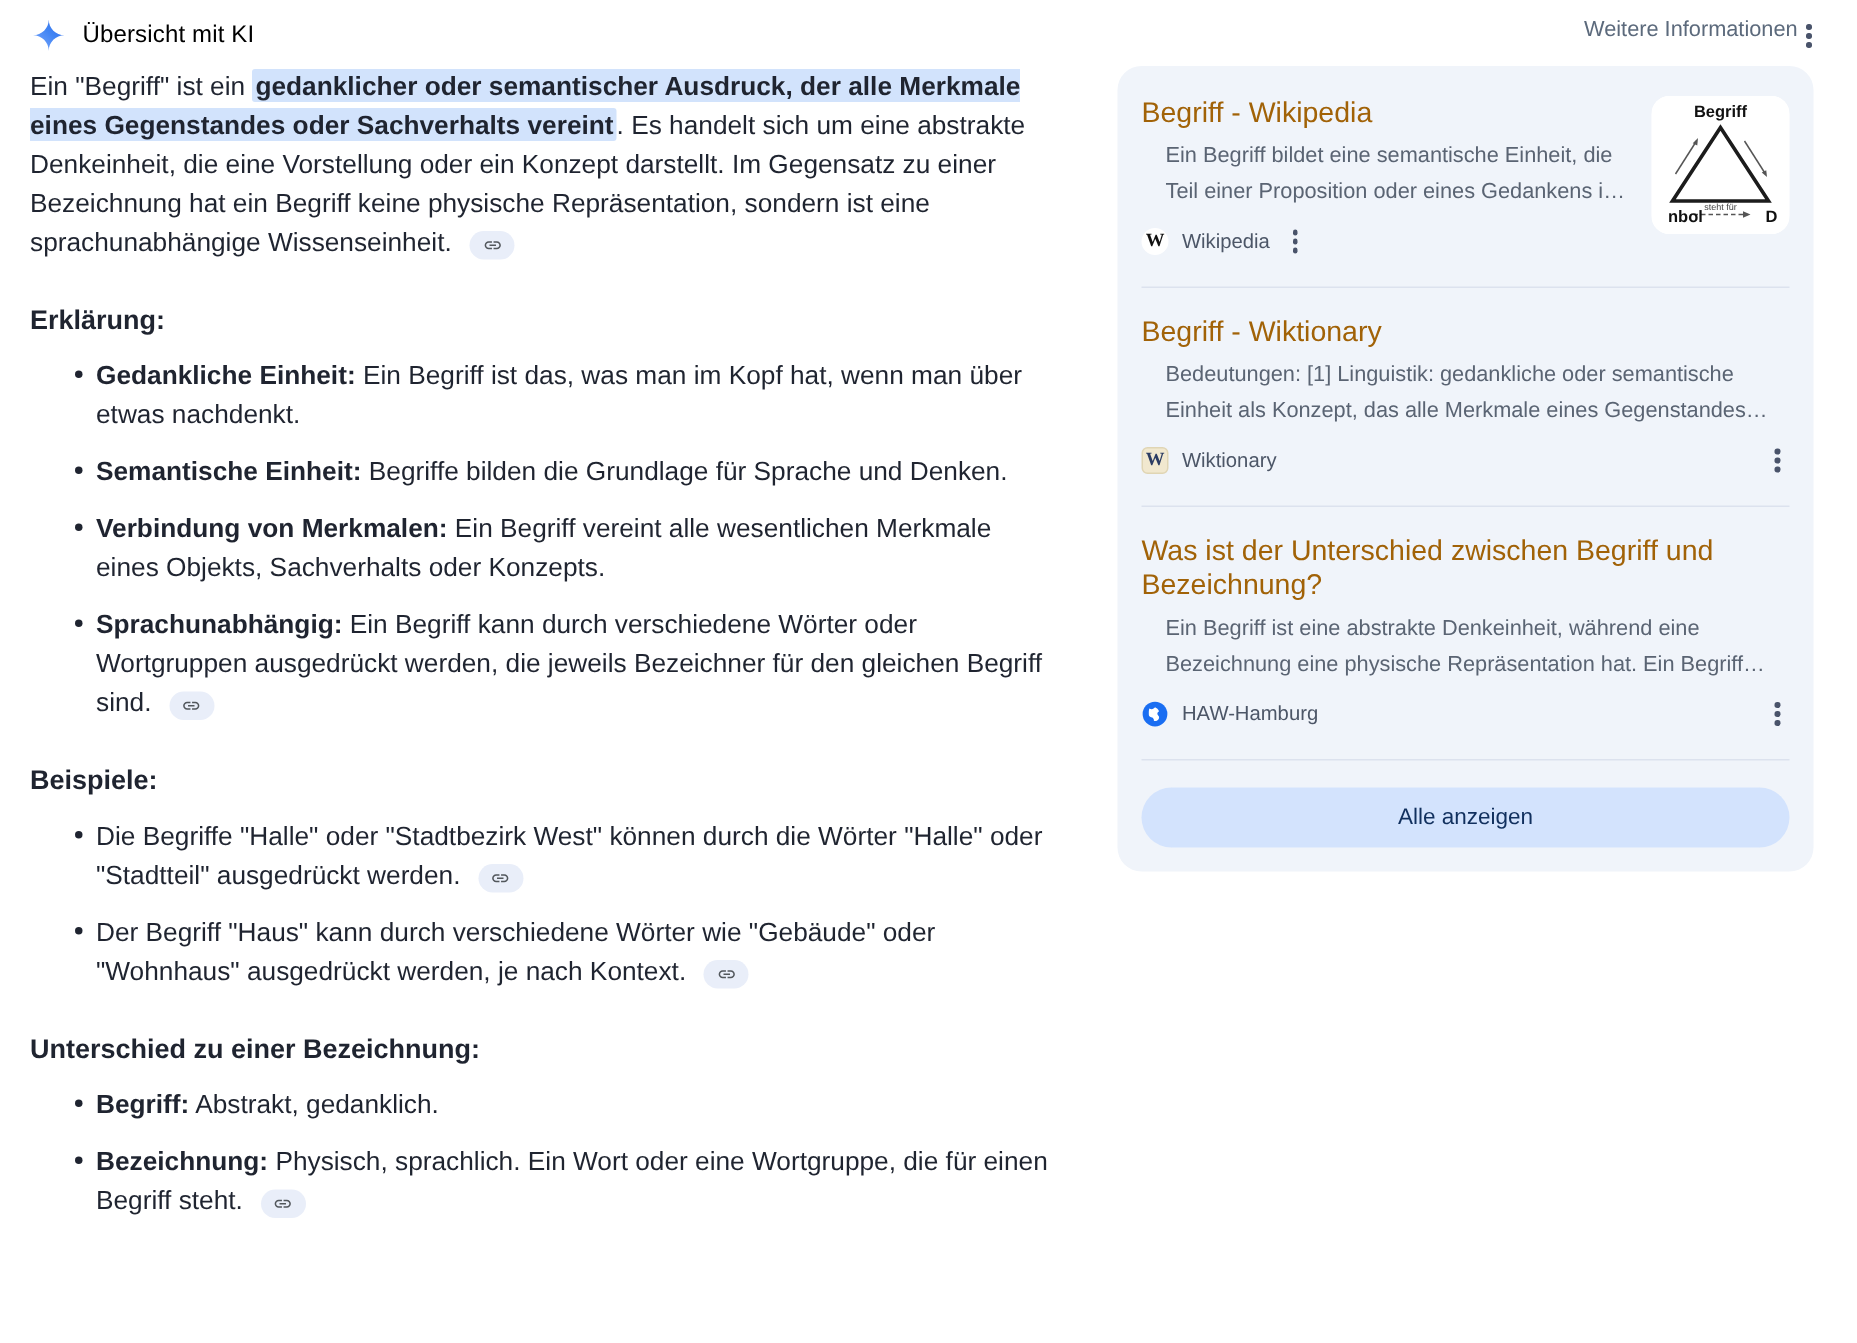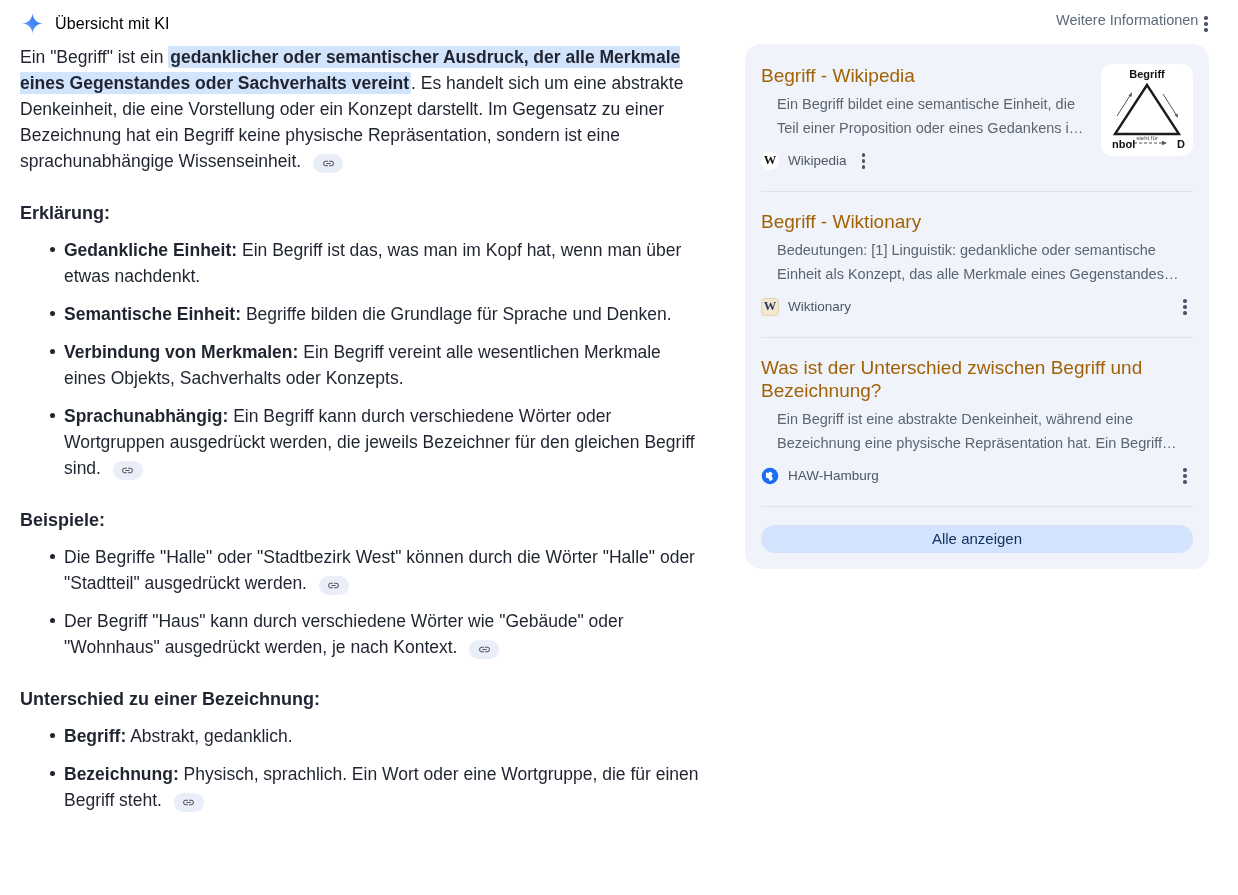--- a/index.html
+++ b/index.html
@@ -58,21 +58,21 @@
   .source-row { display:flex; align-items:center; gap:9px;
                 font-size:13.5px; color:#4c5667; }
   .favicon { width:18px; height:18px; flex:none;
              display:flex; align-items:center; justify-content:center;
              font-family:"Liberation Serif", serif; font-weight:700; font-size:12.5px; }
   .fav-wiki { background:#ffffff; color:#111; border-radius:50%; }
   .fav-wikt { background:#f1e8cf; color:#2b3c63; border-radius:4px; border:1px solid #e0d5b4; }
   .thumb { width:92px; height:92px; border-radius:12px; background:#ffffff;
            overflow:hidden; flex:none; }
   .divider { height:1px; background:#dce2ee; margin:18px 0; }
-  .show-all { height:28px; border-radius:20px; background:#d3e3fd;
+  .show-all { height:40px; border-radius:20px; background:#d3e3fd;
               display:flex; align-items:center; justify-content:center;
               font-size:15px; color:#11305e; margin-top:0; cursor:pointer; }
 </style>
 </head>
 <body>
 
 <div class="header">
   <div class="header-left">
     <svg class="sparkle" viewBox="0 0 24 24">
       <defs>

